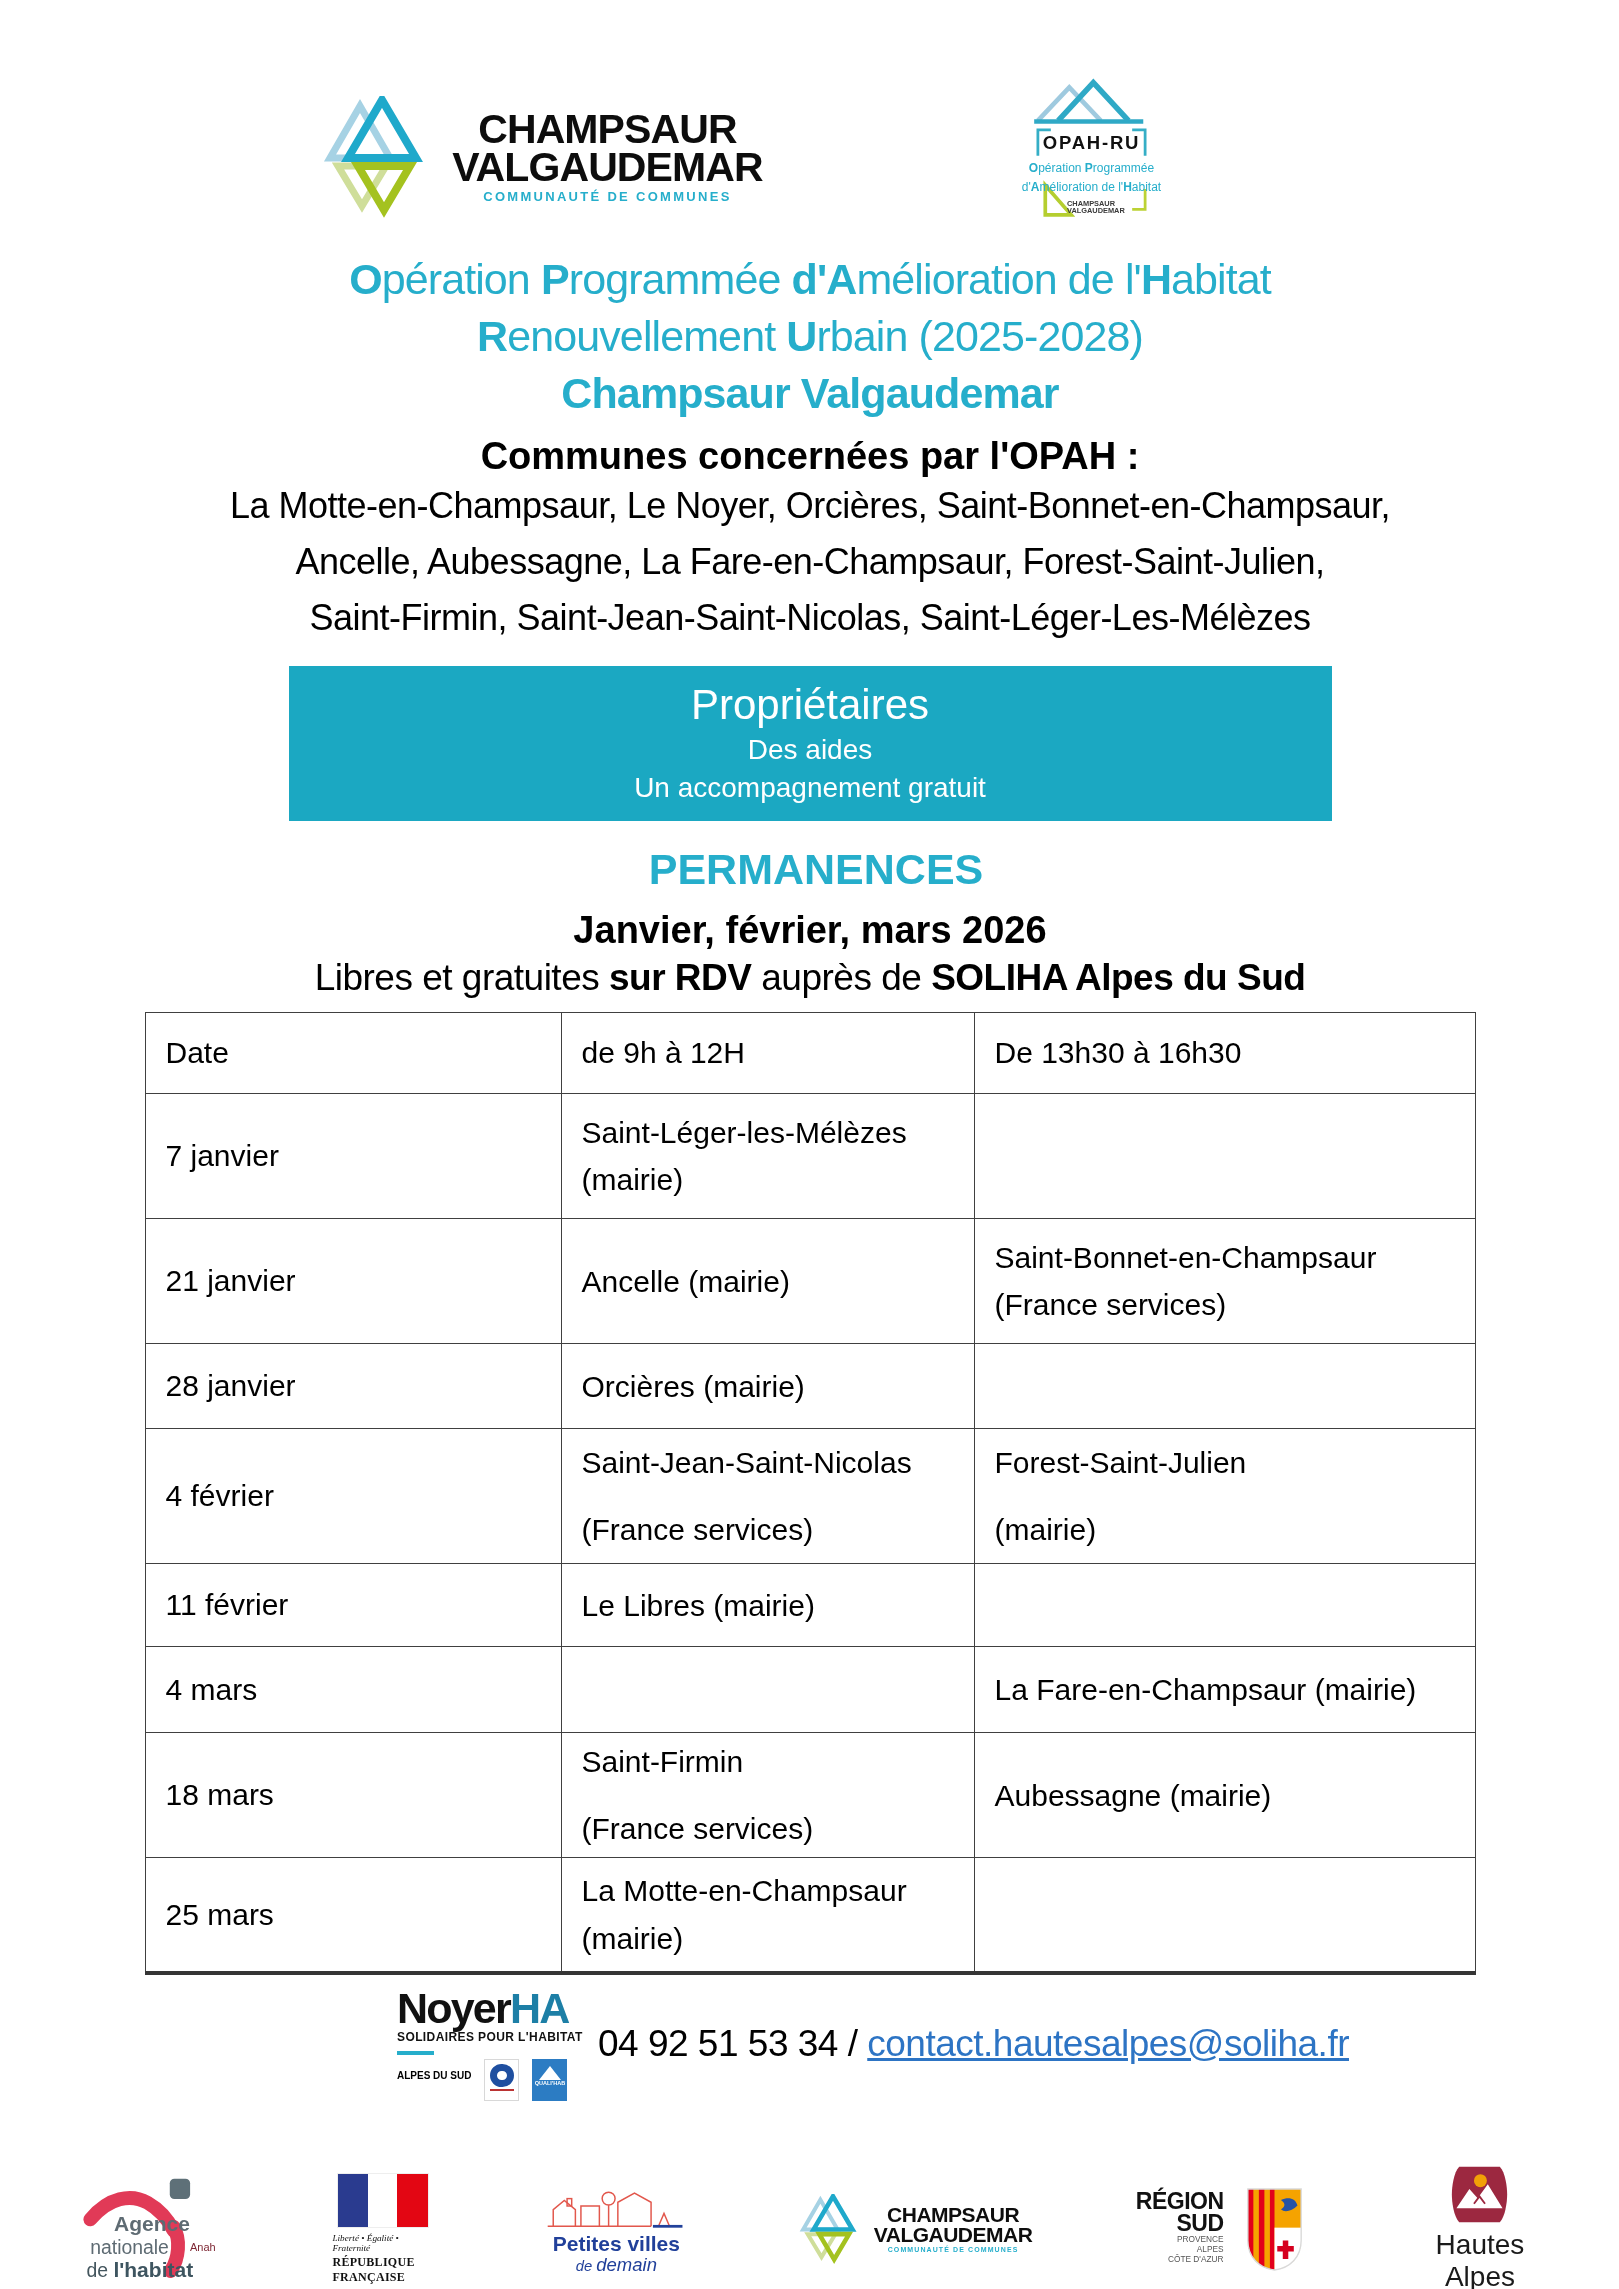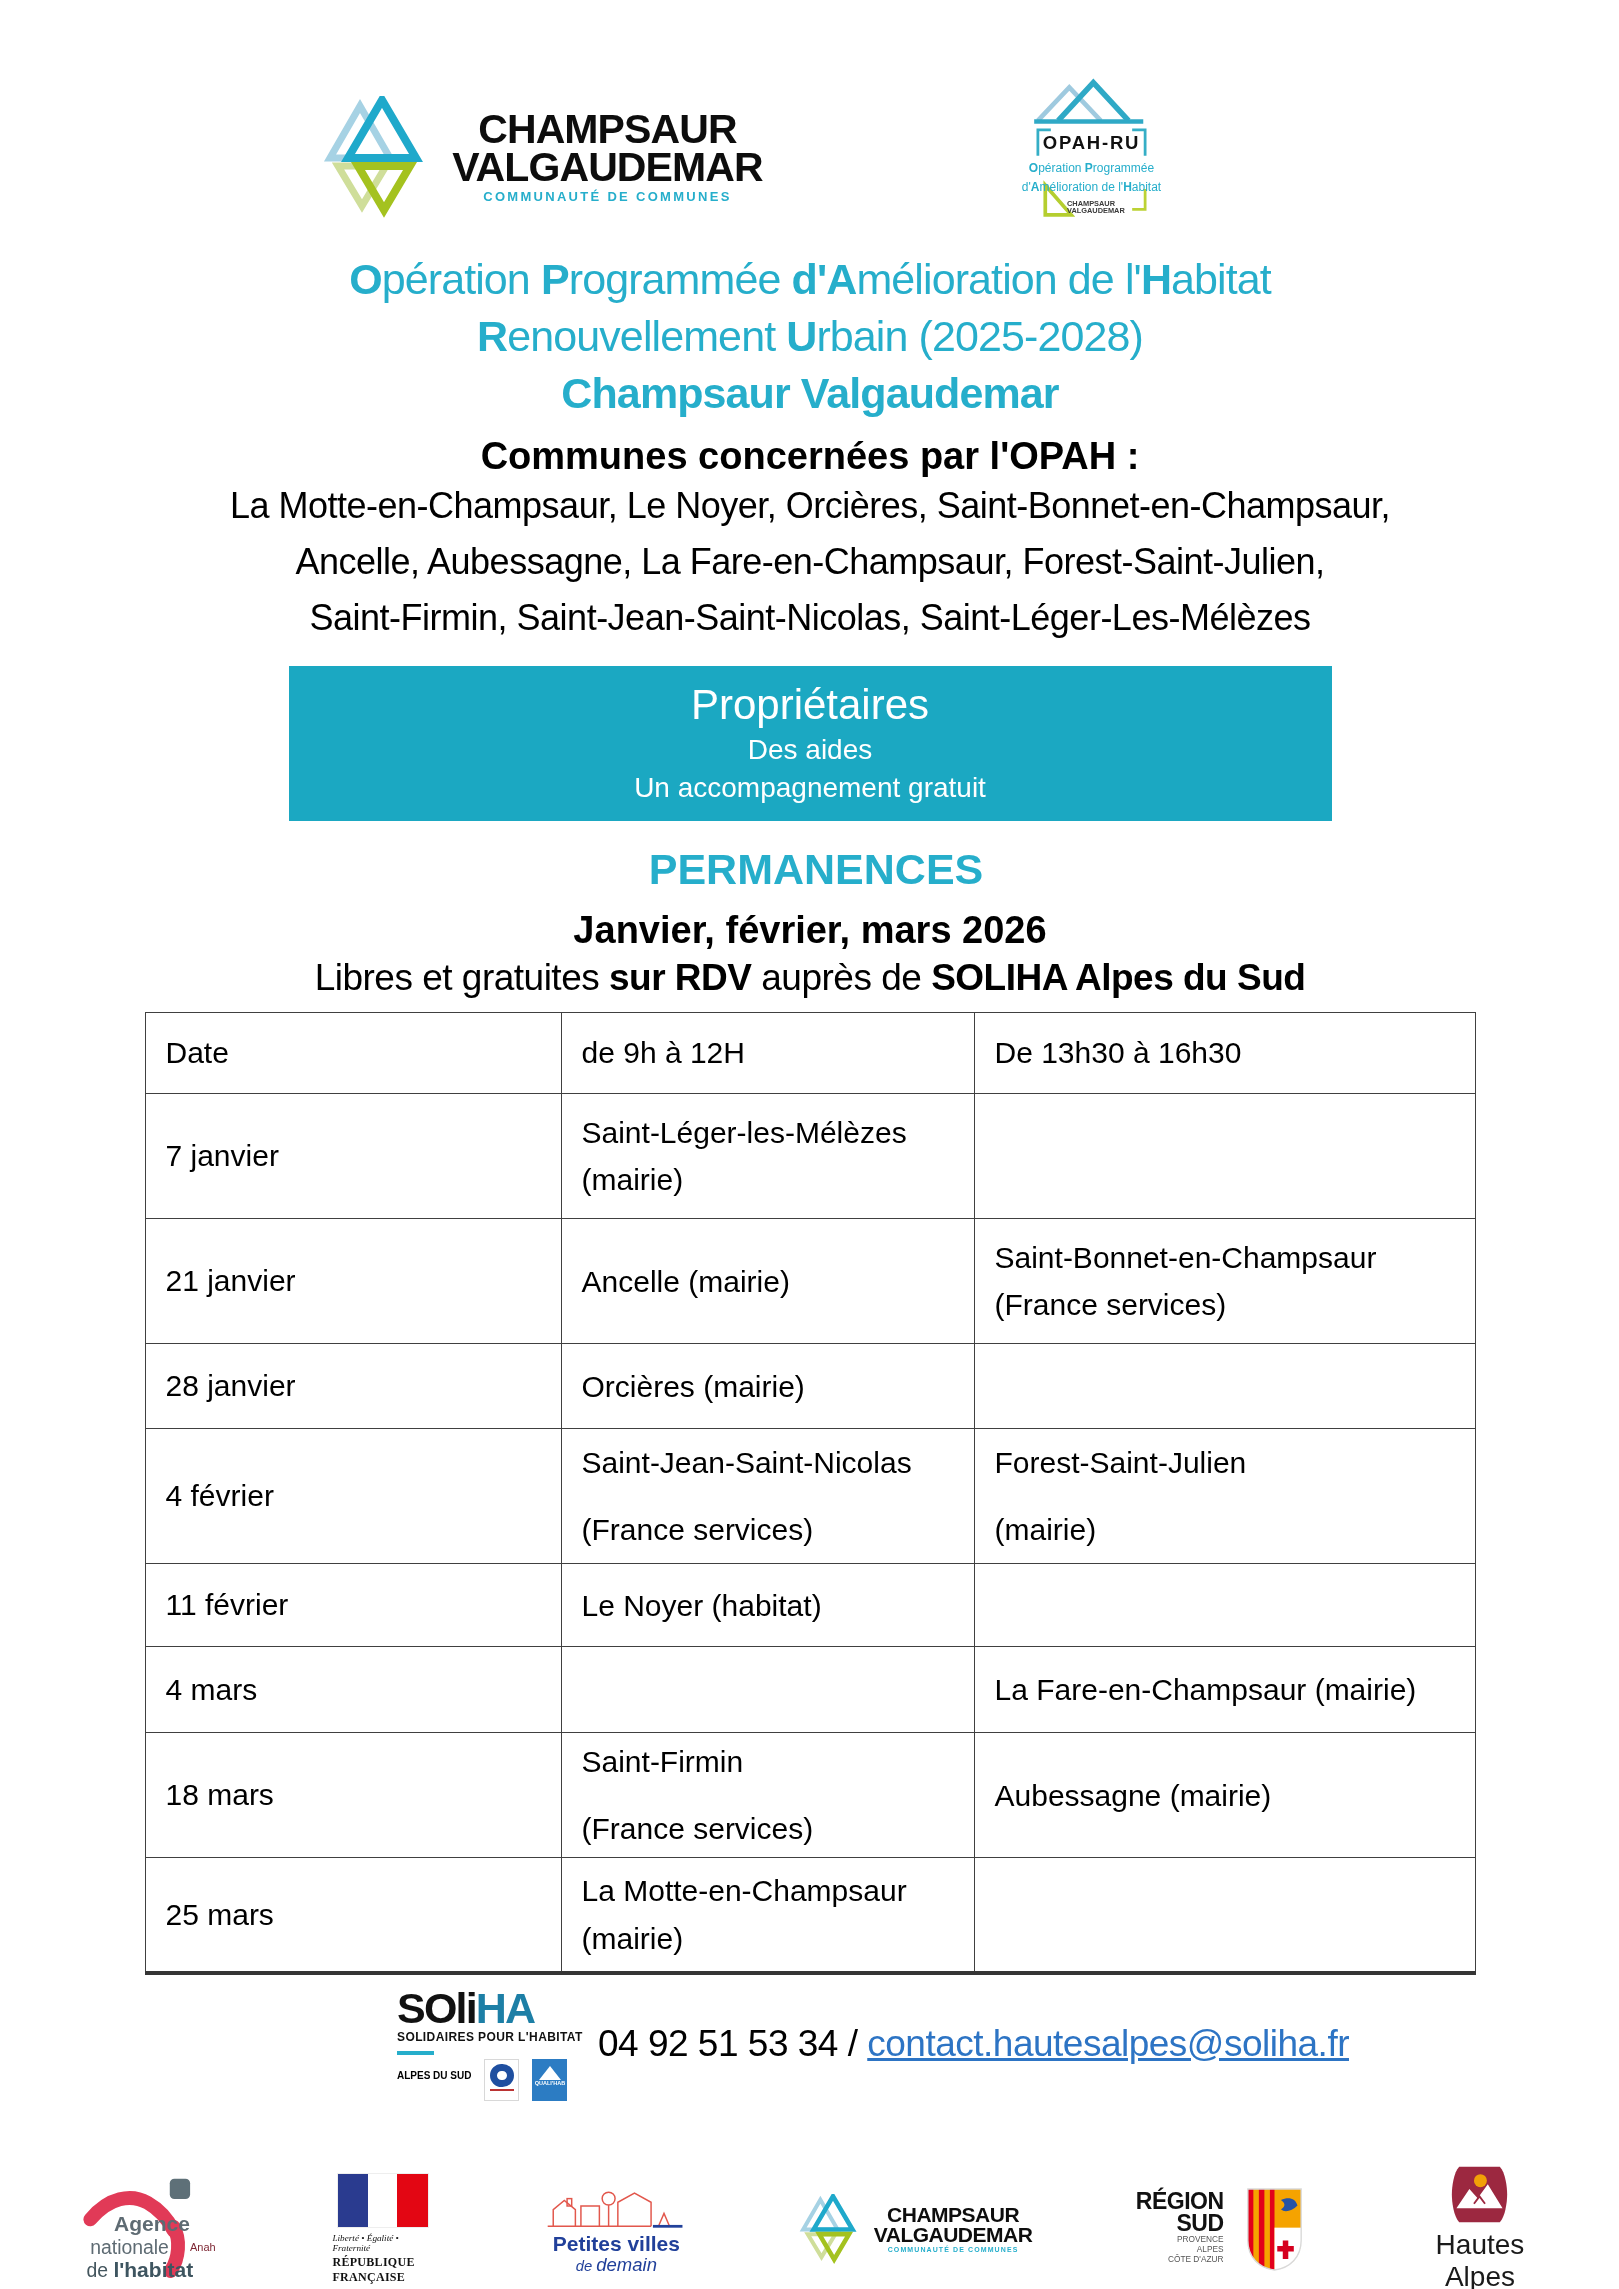--- a/index.html
+++ b/index.html
@@ -242,21 +242,21 @@
             <span class="l2c gap">(France services)</span>
           </td>
       <td>
             <span class="l1c">Forest-Saint-Julien</span>
             <span class="l2c gap">(mairie)</span>
           </td>
     </tr>
     <tr class="r90">
       <td class="dt">11 février</td>
       <td>
-            <span class="l1c">Le Noyer (habitat)</span>
+            <span class="l1c">Le Libres (mairie)</span>
           </td>
       <td>
             <span class="l1c"></span>
           </td>
     </tr>
     <tr class="r93">
       <td class="dt">4 mars</td>
       <td>
             <span class="l1c"></span>
           </td>
@@ -283,21 +283,21 @@
       <td>
             <span class="l1c"></span>
           </td>
     </tr>
   </tbody>
     </table>
 
 
   <div class="contact-row">
     <div class="soliha">
-      <div class="soliha-brand"><span>SOli</span><span class="hb">HA</span></div>
+      <div class="soliha-brand"><span>Noyer</span><span class="hb">HA</span></div>
       <div class="soliha-tag">SOLIDAIRES POUR L'HABITAT</div>
       <div class="soliha-bar"></div>
       <div class="soliha-bottom">
         <div class="soliha-region">ALPES DU SUD</div>
         <div class="badge1">
             <div class="ring"></div>
             <div class="mline"></div>
           </div>
         <div class="badge2">
             <div class="tri"></div>

